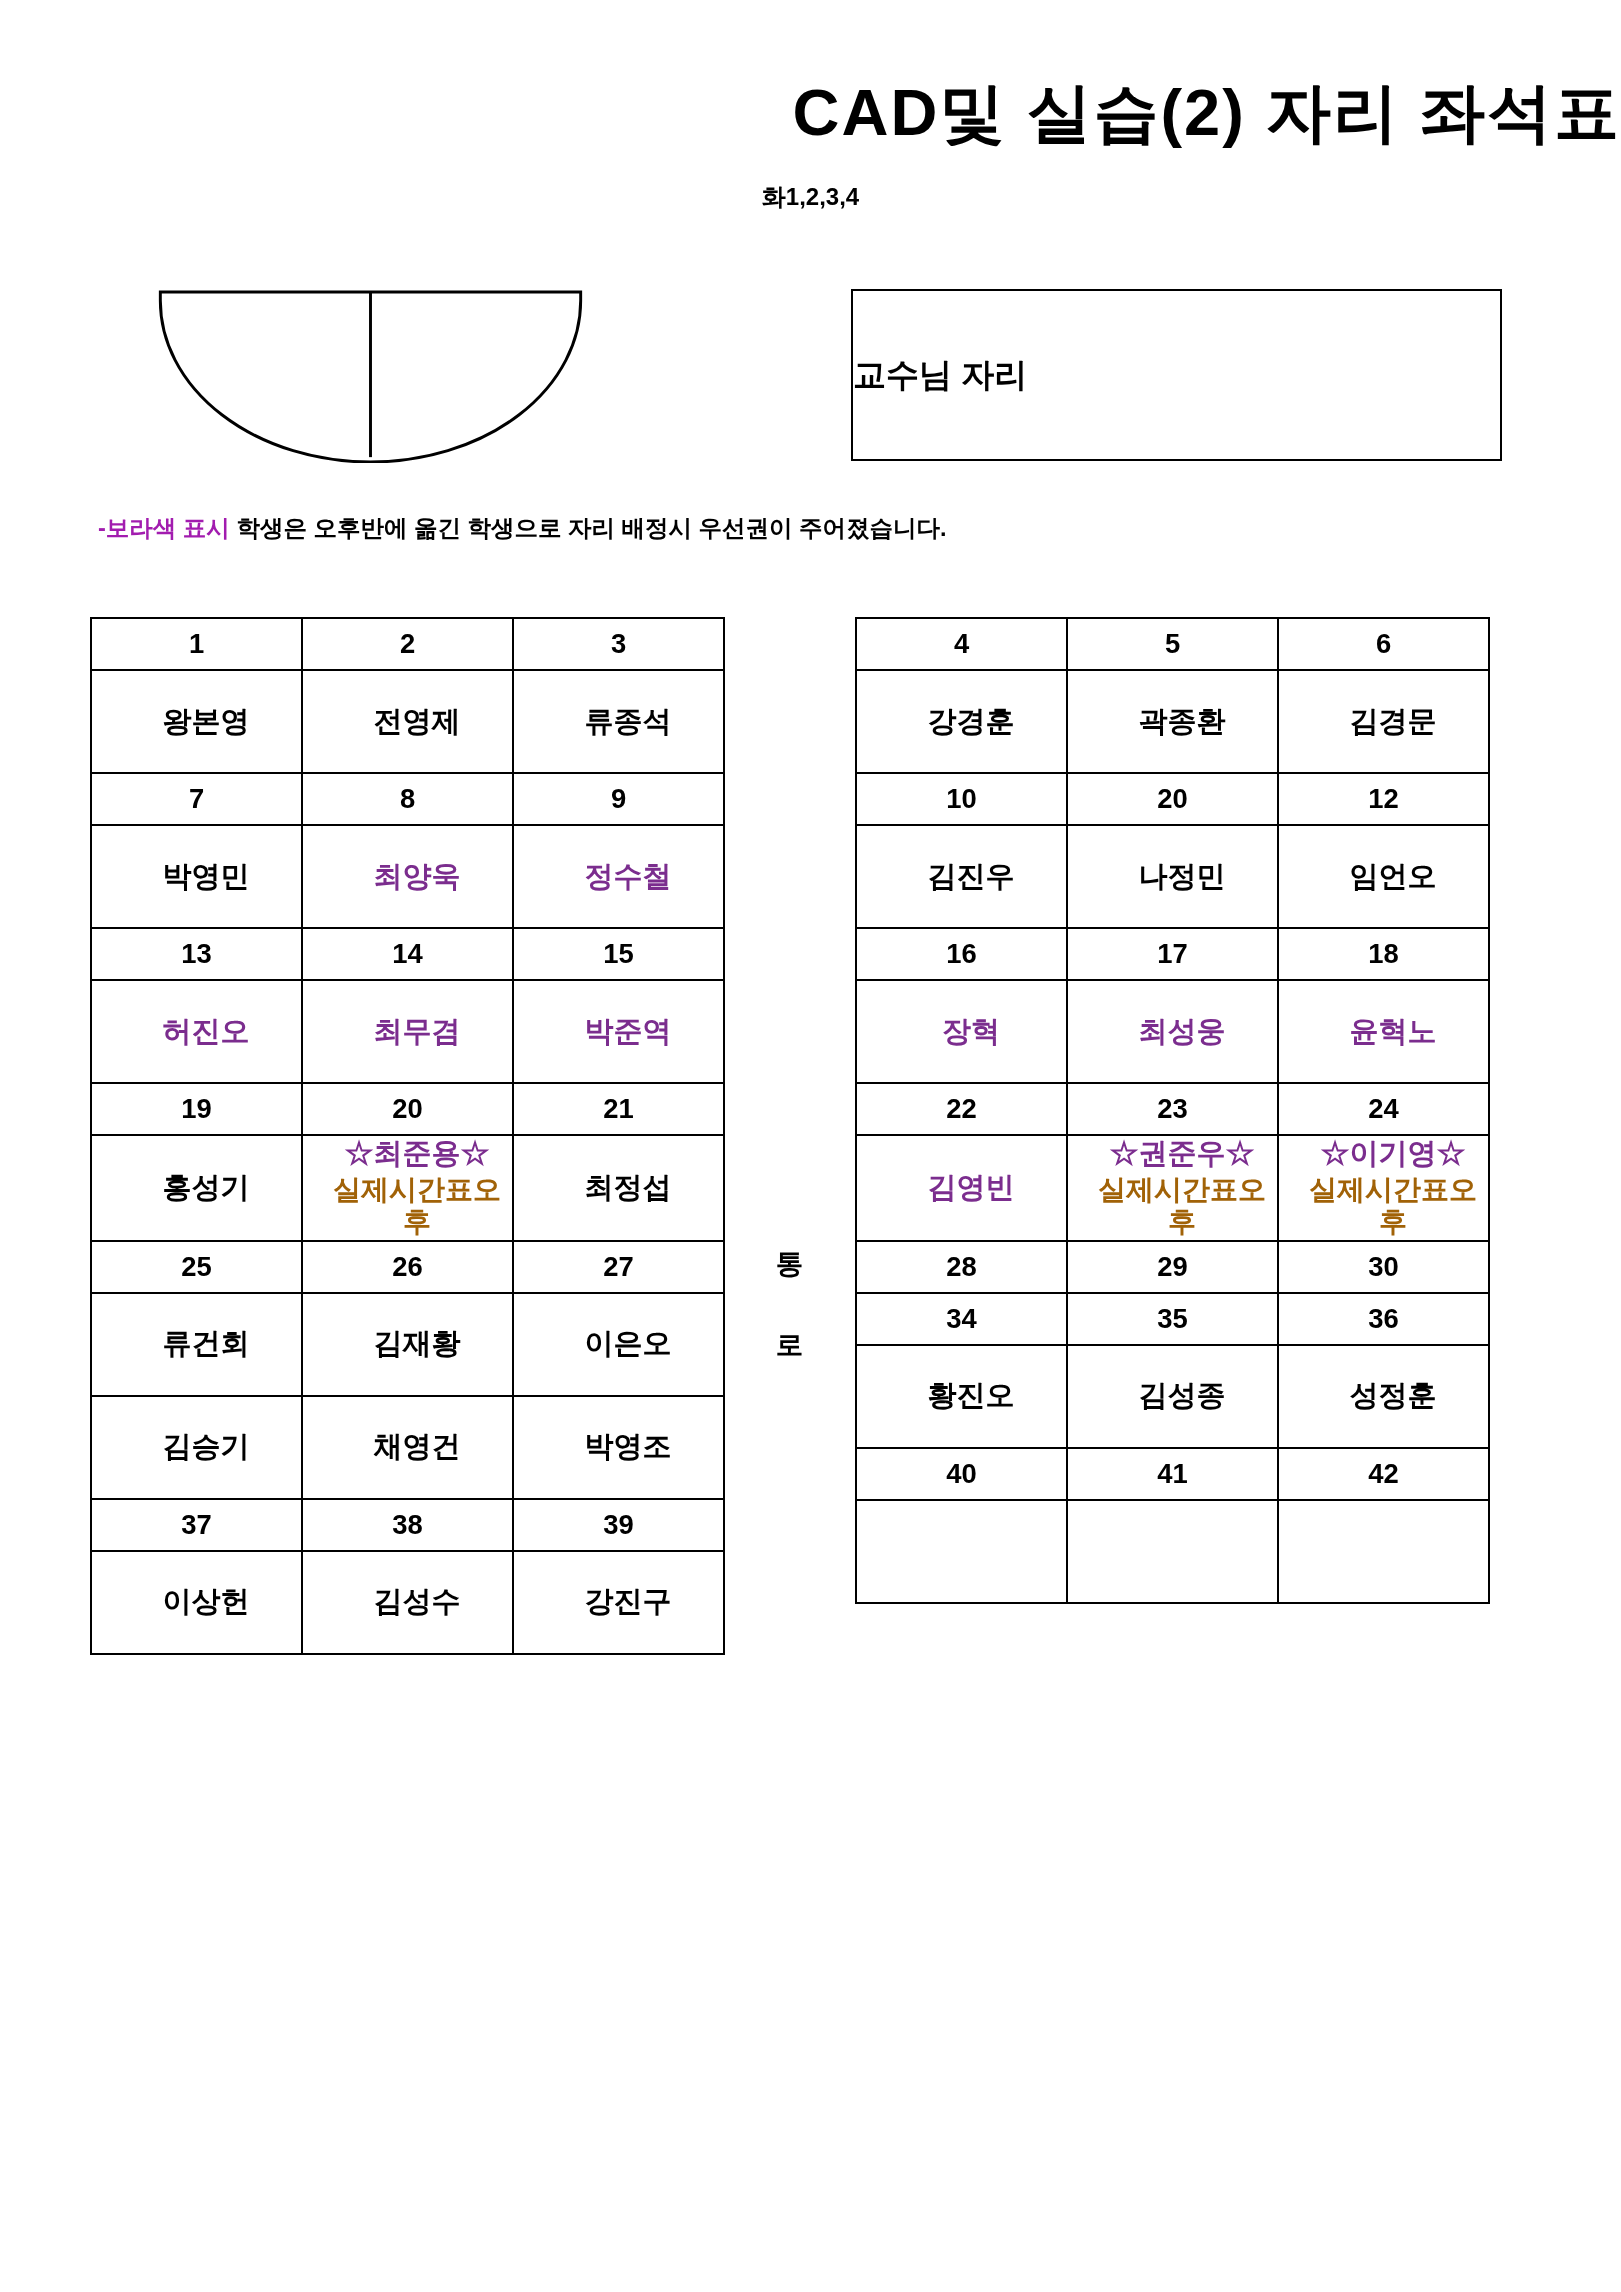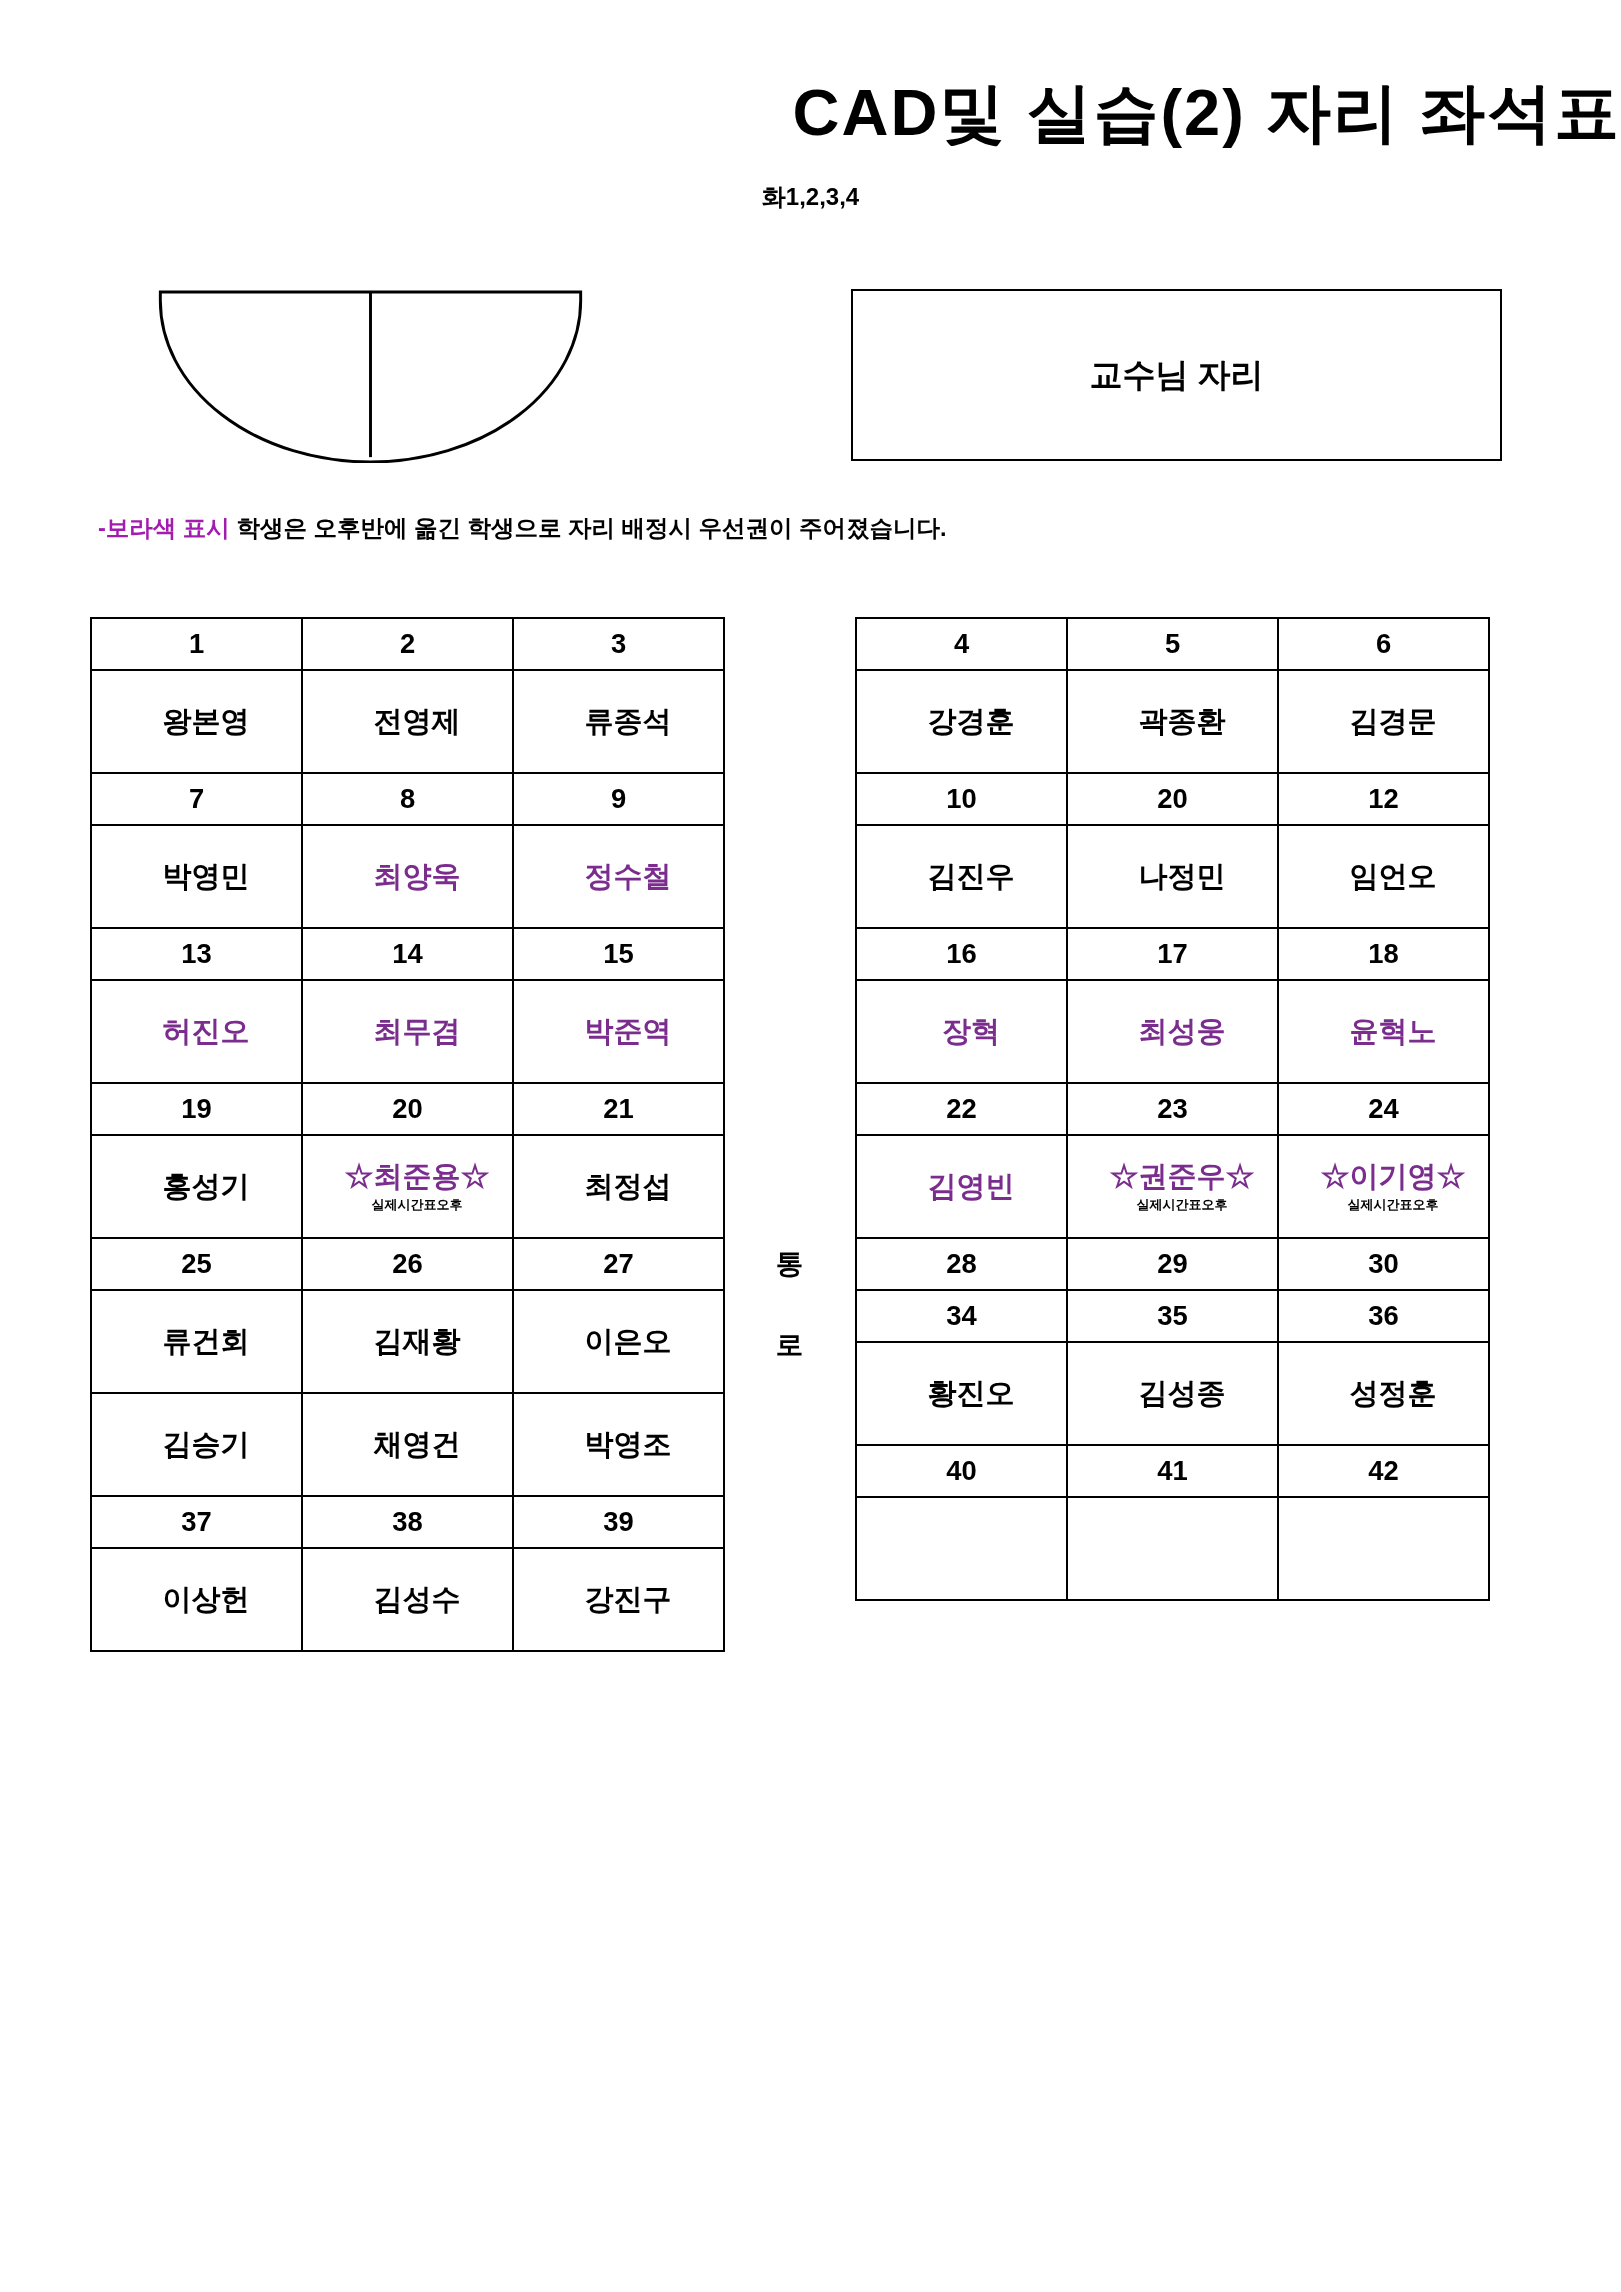--- a/index.html
+++ b/index.html
@@ -56,21 +56,21 @@
   .prof-box {
     position: absolute;
     left: 851px;
     top: 289px;
     width: 651px;
     height: 172px;
     border: 2.9px solid #000;
     box-sizing: border-box;
     display: flex;
     align-items: center;
-    justify-content: center;
+    justify-content: flex-start;
     font-size: 33px;
     font-weight: bold;
   }
 
   
   .note {
     position: absolute;
     left: 98px;
     top: 512px;
     font-size: 23.5px;
@@ -103,22 +103,22 @@
   .name-cell {
     height: 103px;
     font-size: 29px;
     font-weight: bold;
     line-height: 1.15;
     padding-left: 20px;
   }
   .name-cell.purple { color: #7B2D8E; }
   .name-cell .sub {
     display: block;
-    color: #000000;
-    font-size: 13px;
+    color: #a16207;
+    font-size: 28px;
     font-weight: bold;
     margin-top: 3.9px;
   }
 
   
   .aisle {
     position: absolute;
     left: 760px;
     top: 1250px;
     width: 59px;

